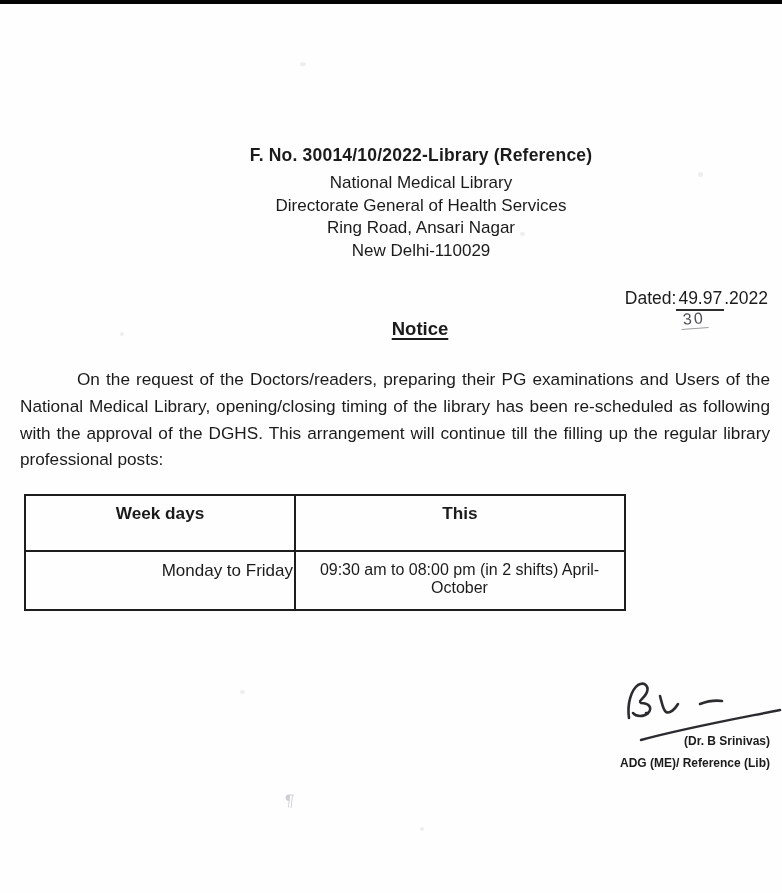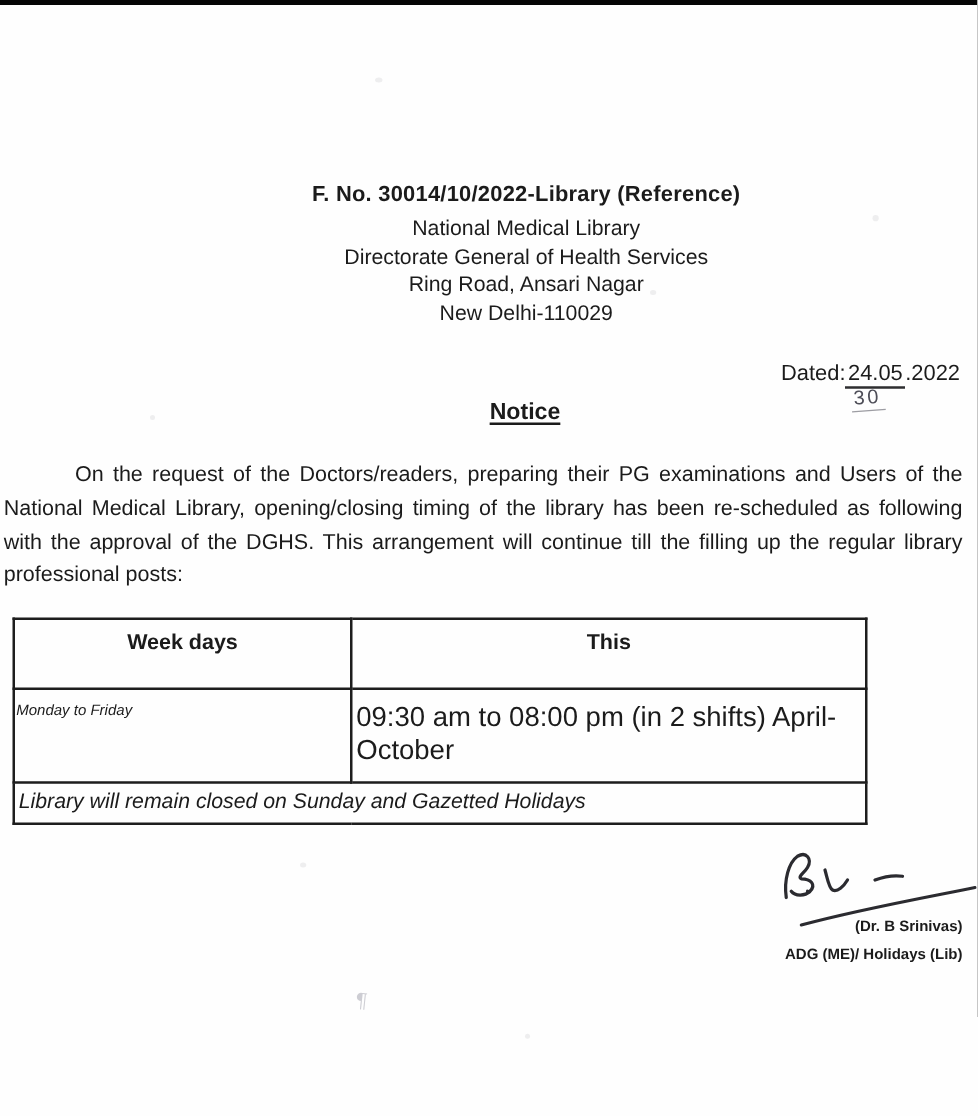--- a/index.html
+++ b/index.html
@@ -68,58 +68,57 @@
     margin-top: 6px;
     text-align: center;
     font-size: 18.5px;
     font-weight: bold;
     text-decoration: underline;
     text-decoration-thickness: 2px;
     text-underline-offset: 3px;
   }
   
   .body-paragraph {
-    margin: 26px 12px 0 3px;
+    margin: 26px 12px 0 20px;
     font-size: 17.2px;
     line-height: 26.6px;
     text-align: justify;
     text-indent: 57px;
   }
   
   .schedule-table {
-    margin: 21px 12px 0 10px;
-    width: 684px;
+    margin: 21px 12px 0 24px;
+    width: 602px;
     border-collapse: collapse;
     table-layout: fixed;
   }
   .schedule-table col.c1 { width: 270px; }
   .schedule-table th, .schedule-table td {
     border: 2px solid #1d1d1d;
   }
   .schedule-table thead th {
     height: 46px;
     vertical-align: top;
     padding-top: 7px;
     font-size: 17.2px;
     font-weight: bold;
     text-align: center;
   }
   .schedule-table td.days {
     height: 47px;
     vertical-align: top;
     padding-top: 9px;
-    text-align: left;
-    font-size: 12px;
-    font-style: italic;
+    text-align: right;
+    font-size: 17px;
   }
   .schedule-table td.time {
     vertical-align: top;
     padding: 9px 4px 12px 3px;
-    text-align: left;
-    font-size: 22px;
+    text-align: center;
+    font-size: 16px;
   }
   .schedule-table td.footnote {
     font-style: italic;
     font-size: 17px;
     padding: 4px 4px 7px 3px;
   }
   
   .signature-svg {
     position: absolute;
     left: 598px;
@@ -163,21 +162,21 @@
 
   <div class="letterhead">
     <div class="file-no">F. No. 30014/10/2022-Library (Reference)</div>
     <div class="org-line">National Medical Library</div>
     <div class="org-line">Directorate General of Health Services</div>
     <div class="org-line">Ring Road, Ansari Nagar</div>
     <div class="org-line">New Delhi-110029</div>
   </div>
 
   <div class="date-row">
-    <span class="dated-label">Dated:</span><span class="date-underlined">24.05</span><span>.2022</span>
+    <span class="dated-label">Dated:</span><span class="date-underlined">49.97</span><span>.2022</span>
     <span class="date-correction">30</span>
   </div>
 
   <div class="notice-title">Notice</div>
 
   <p class="body-paragraph">On the request of the Doctors/readers, preparing their PG examinations and Users of the National Medical Library, opening/closing timing of the library has been re-scheduled as following with the approval of the DGHS. This arrangement will continue till the filling up the regular library professional posts:</p>
 
   <table class="schedule-table">
     <colgroup>
         <col class="c1">
@@ -187,44 +186,41 @@
       <tr>
         <th>Week days</th>
         <th>This</th>
       </tr>
     </thead>
     <tbody>
       <tr>
         <td class="days">Monday to Friday</td>
         <td class="time">09:30 am to 08:00 pm (in 2 shifts) April-October</td>
       </tr>
-      <tr>
-        <td class="footnote" colspan="2">Library will remain closed on Sunday and Gazetted Holidays</td>
-      </tr>
     </tbody>
   </table>
 
   <svg class="signature-svg" width="186" height="92" viewBox="598 672 186 92" xmlns="http://www.w3.org/2000/svg">
     <g fill="none" stroke="#2b2b30" stroke-width="2.6" stroke-linecap="round" stroke-linejoin="round">
 
       <path d="M 629 718 C 627 704 631 690 638 685 C 645 681 650 687 646 694 C 643 699 638 701 641 703 C 649 703 653 708 648 713 C 644 717 636 717 633 713"></path>
 
       <path d="M 646 713 l 1.5 0.5"></path>
 
       <path d="M 660 696 C 662 703 663 710 666 712 C 670 714 675 709 678 704"></path>
 
       <path d="M 700 704 C 708 701 715 700 722 701"></path>
 
       <path d="M 641 740 C 685 728 735 719 780 710" stroke-width="2.4"></path>
     </g>
   </svg>
 
   <div class="signature-block">
     <div>(Dr. B Srinivas)</div>
-    <div>ADG (ME)/ Holidays (Lib)</div>
+    <div>ADG (ME)/ Reference (Lib)</div>
   </div>
 
   <div class="pilcrow-artifact">¶</div>
   <div class="speck" style="left:300px; top:62px;  width:6px; height:4px;"></div>
   <div class="speck" style="left:520px; top:232px; width:5px; height:4px;"></div>
   <div class="speck" style="left:698px; top:172px; width:5px; height:5px;"></div>
   <div class="speck" style="left:120px; top:332px; width:4px; height:4px;"></div>
   <div class="speck" style="left:240px; top:690px; width:5px; height:4px;"></div>
   <div class="speck" style="left:420px; top:827px; width:4px; height:4px;"></div>
 

